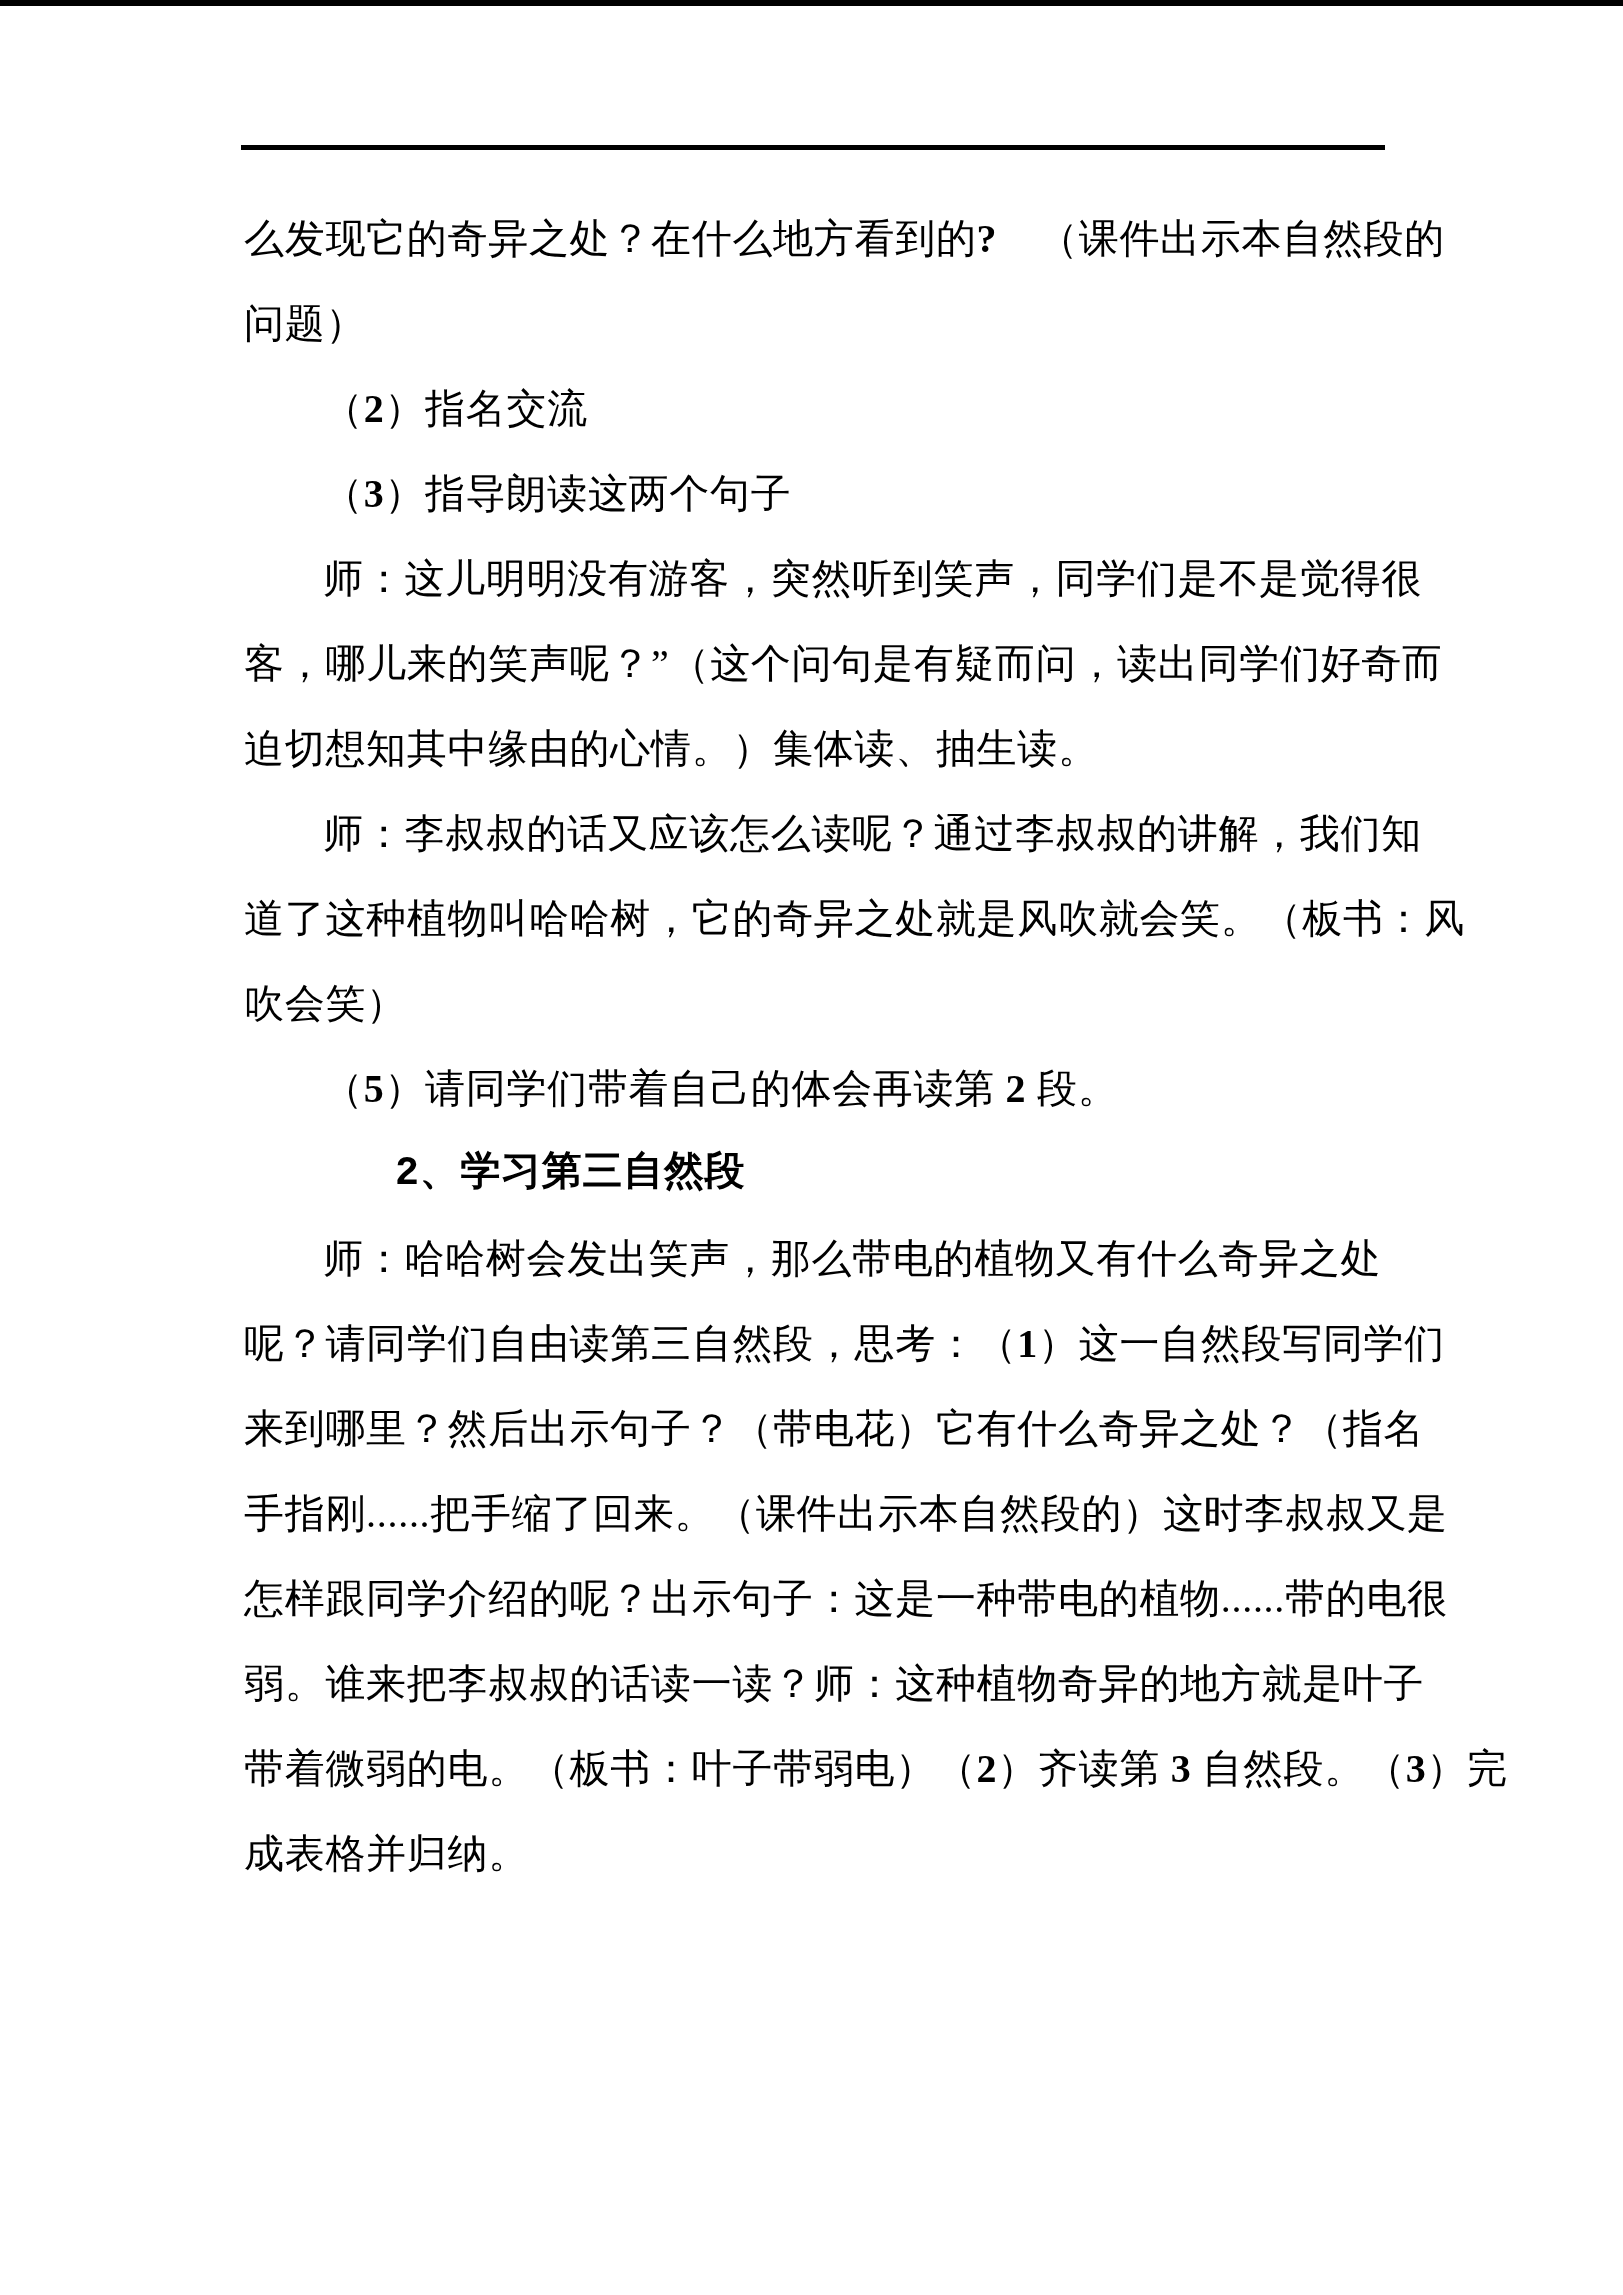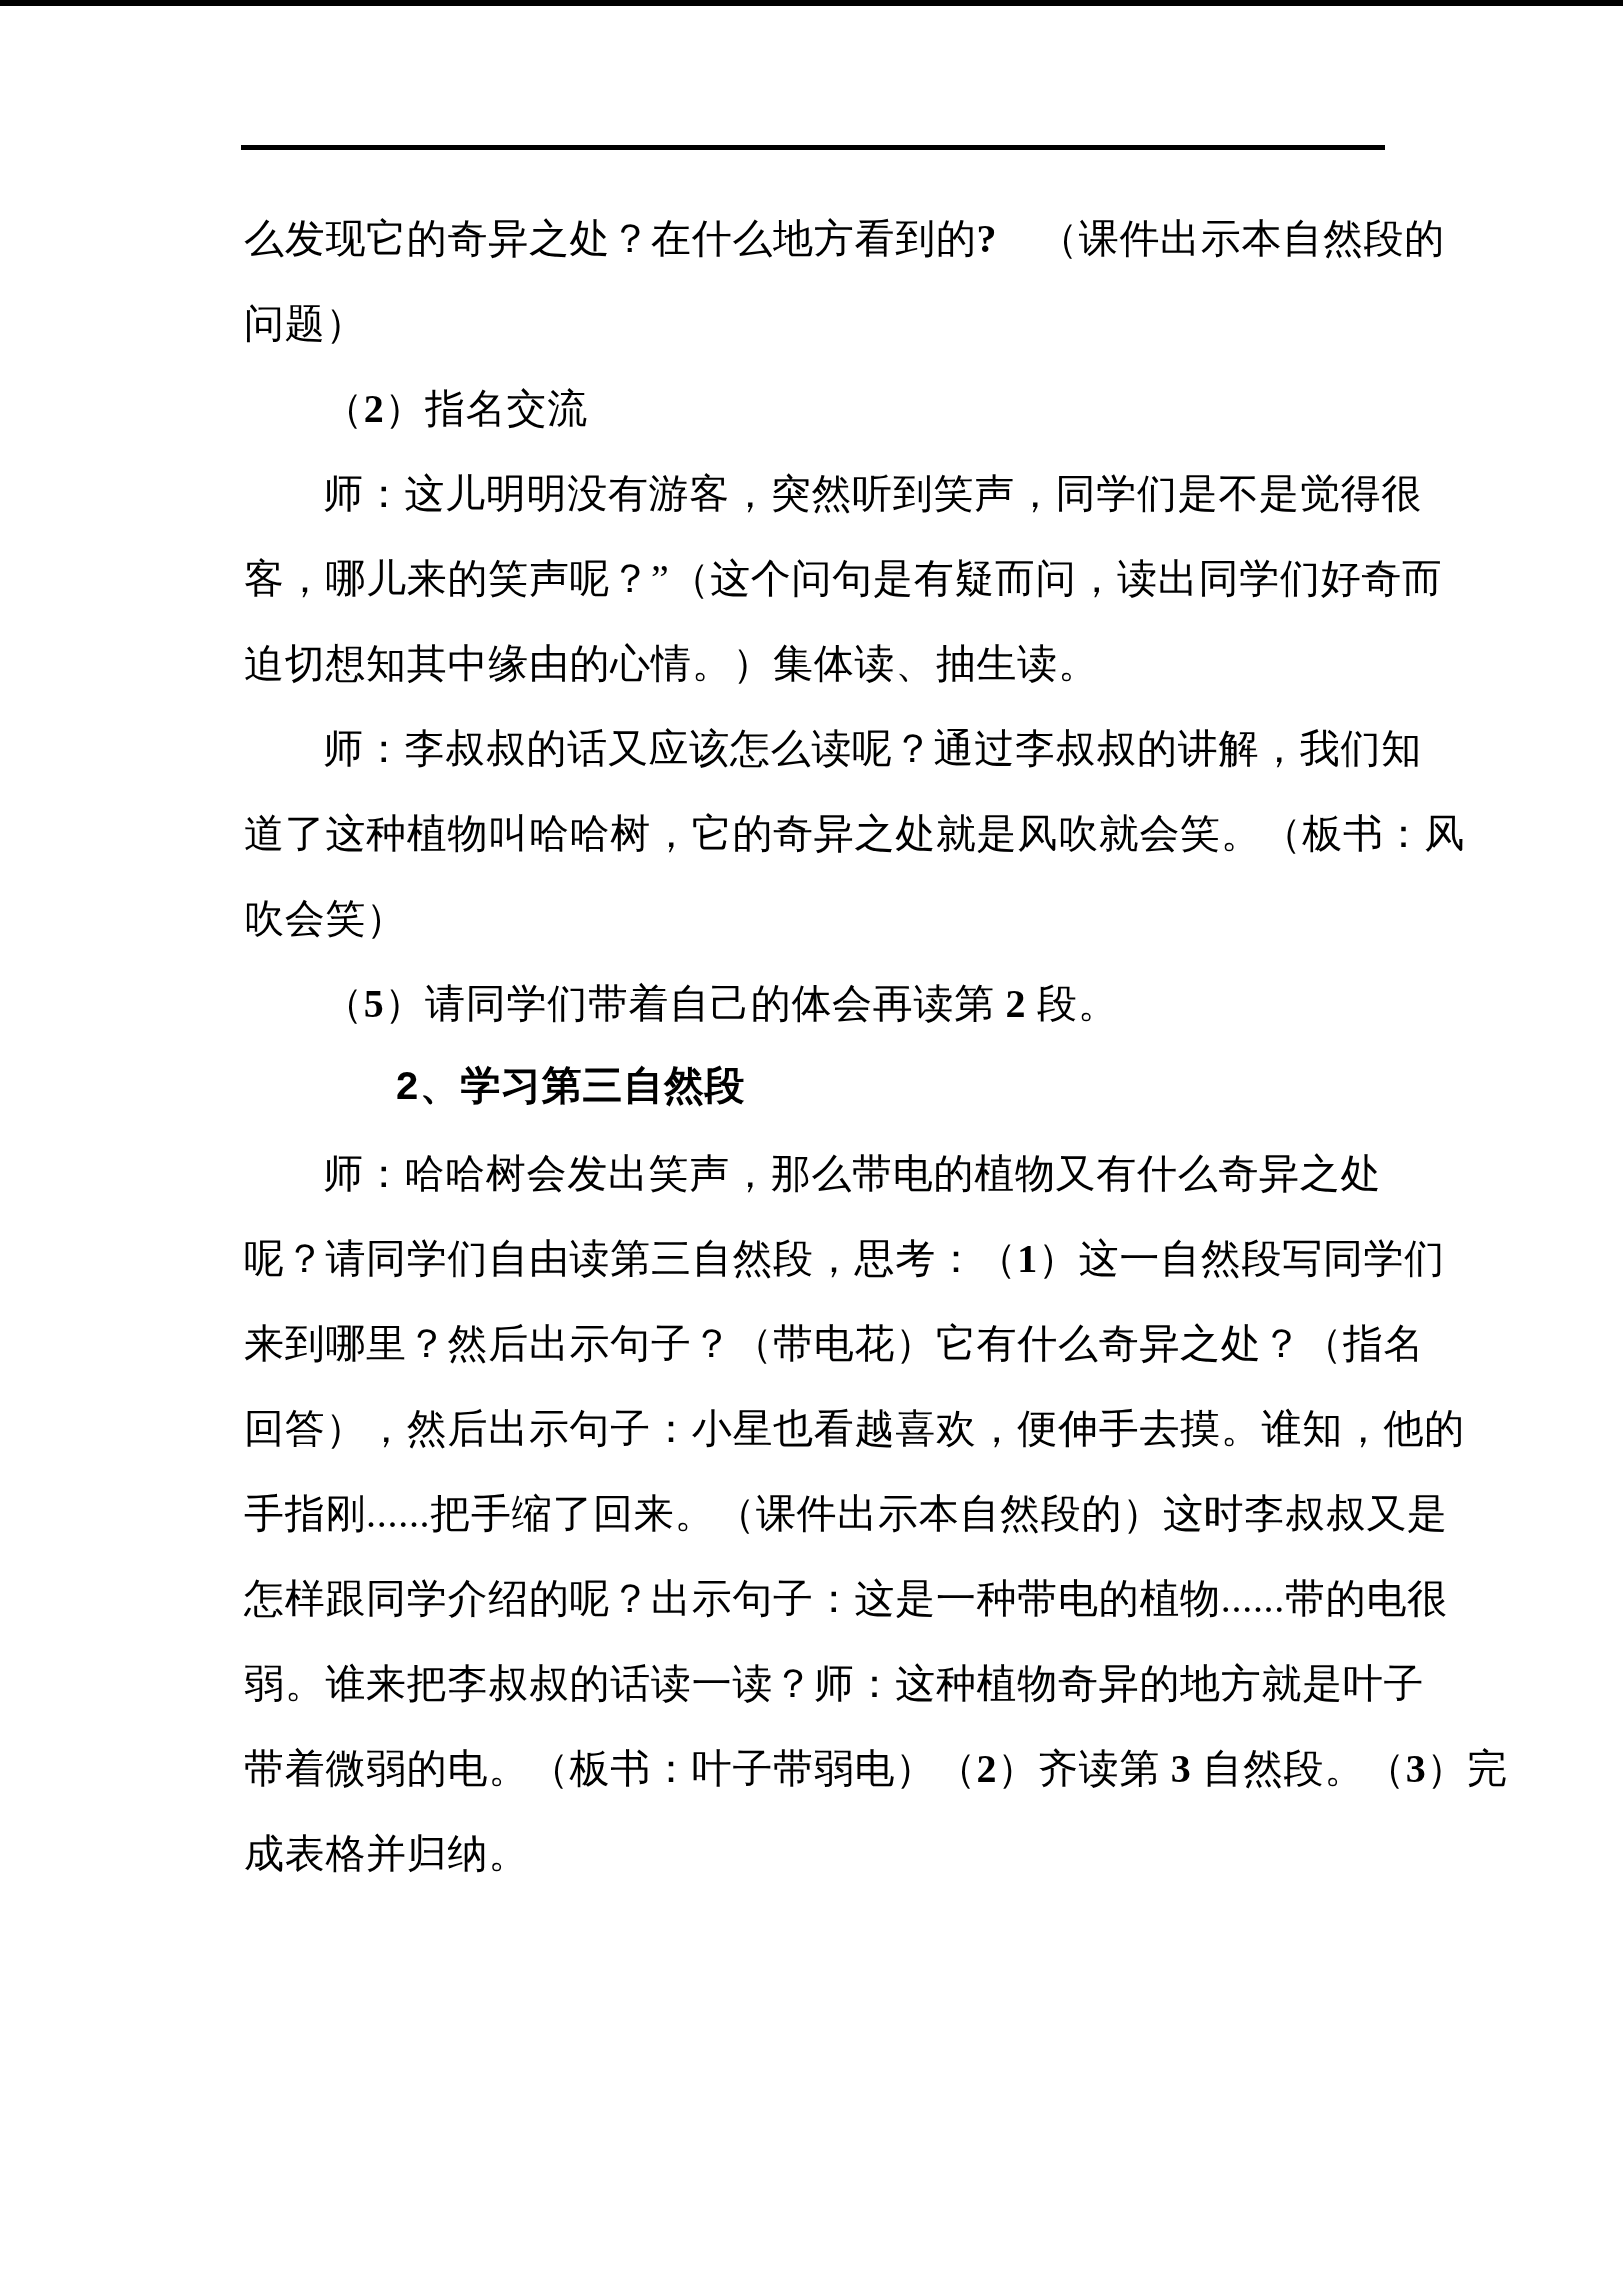--- a/index.html
+++ b/index.html
@@ -59,32 +59,32 @@
 <body>
 
 <div class="page">
   <div class="top-border"></div>
   <div class="header-rule"></div>
 
   <div class="text-block">
     <div class="l">么发现它的奇异之处？在什么地方看到的<b>?</b>　（课件出示本自然段的</div>
     <div class="l last">问题）</div>
     <div class="l last ind2">（<b>2</b>）指名交流</div>
+    <div class="l last ind2">（<b>3</b>）指导朗读这两个句子</div>
     <div class="l ind2">师：这儿明明没有游客，突然听到笑声，同学们是不是觉得很</div>
     <div class="l">客，哪儿来的笑声呢？”（这个问句是有疑而问，读出同学们好奇而</div>
     <div class="l last">迫切想知其中缘由的心情。）集体读、抽生读。</div>
     <div class="l ind2">师：李叔叔的话又应该怎么读呢？通过李叔叔的讲解，我们知</div>
     <div class="l">道了这种植物叫哈哈树，它的奇异之处就是风吹就会笑。（板书：风</div>
     <div class="l last">吹会笑）</div>
     <div class="l last ind2">（<b>5</b>）请同学们带着自己的体会再读第 <b>2</b> 段。</div>
     <div class="l last ind4 bold"><b>2</b>、学习第三自然段</div>
     <div class="l ind2">师：哈哈树会发出笑声，那么带电的植物又有什么奇异之处</div>
     <div class="l">呢？请同学们自由读第三自然段，思考：（<b>1</b>）这一自然段写同学们</div>
     <div class="l">来到哪里？然后出示句子？（带电花）它有什么奇异之处？（指名</div>
-    <div class="l">回答），然后出示句子：小星也看越喜欢，便伸手去摸。谁知，他的</div>
     <div class="l">手指刚......把手缩了回来。（课件出示本自然段的）这时李叔叔又是</div>
     <div class="l">怎样跟同学介绍的呢？出示句子：这是一种带电的植物......带的电很</div>
     <div class="l">弱。谁来把李叔叔的话读一读？师：这种植物奇异的地方就是叶子</div>
     <div class="l">带着微弱的电。（板书：叶子带弱电）（<b>2</b>）齐读第 <b>3</b> 自然段。（<b>3</b>）完</div>
     <div class="l last">成表格并归纳。</div>
   </div>
 </div>
 
 
 </body></html>

